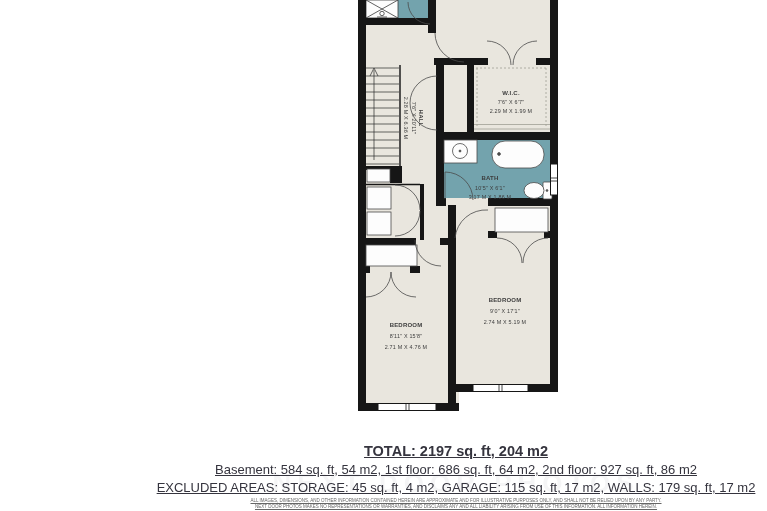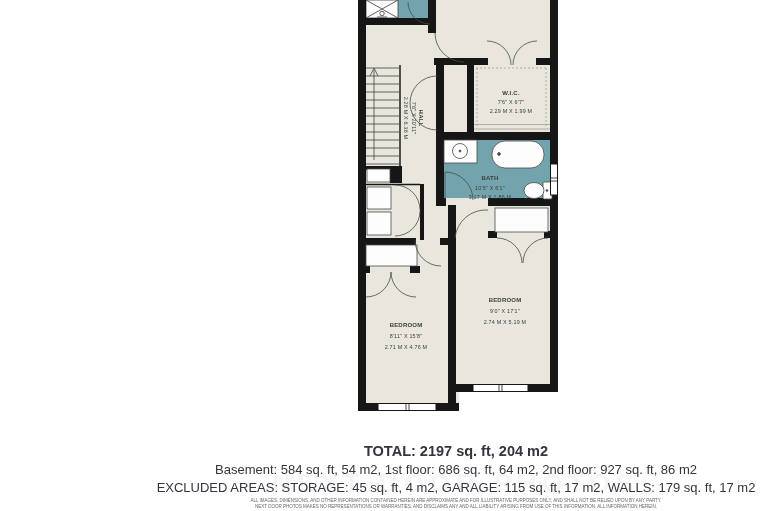--- a/index.html
+++ b/index.html
@@ -4,21 +4,21 @@
 <style>
   html,body{margin:0;padding:0;background:#fff;}
   #stage{position:relative;width:767px;height:511px;background:#ffffff;overflow:hidden;
          font-family:"Liberation Sans",sans-serif;}
   #plan{position:absolute;left:356px;top:0;width:204px;height:412px;}
   .room-label{font-family:"Liberation Sans",sans-serif;fill:#3c3c3c;text-anchor:middle;
               letter-spacing:0.2px;}
   .lbl-title{font-size:6px;font-weight:bold;}
   .lbl-dim{font-size:5.4px;}
   .txt{position:absolute;left:456px;transform:translateX(-50%);white-space:nowrap;
-       color:#35343e;text-align:right;}
+       color:#35343e;text-align:right;text-decoration:underline;}
   .txt-total{top:443px;font-size:14.5px;font-weight:bold;}
   .txt-floors{top:462px;font-size:13px;}
   .txt-excluded{top:480px;font-size:13px;}
   .txt-disc{color:#666;font-size:4.5px;letter-spacing:0px;}
   .txt-disc1{top:498px;}
   .txt-disc2{top:504px;}
   .watermark{position:absolute;left:456px;top:468px;transform:translateX(-50%);
              font-size:26px;font-weight:bold;letter-spacing:6px;color:rgba(110,110,125,0.07);
              white-space:nowrap;}
 </style>

